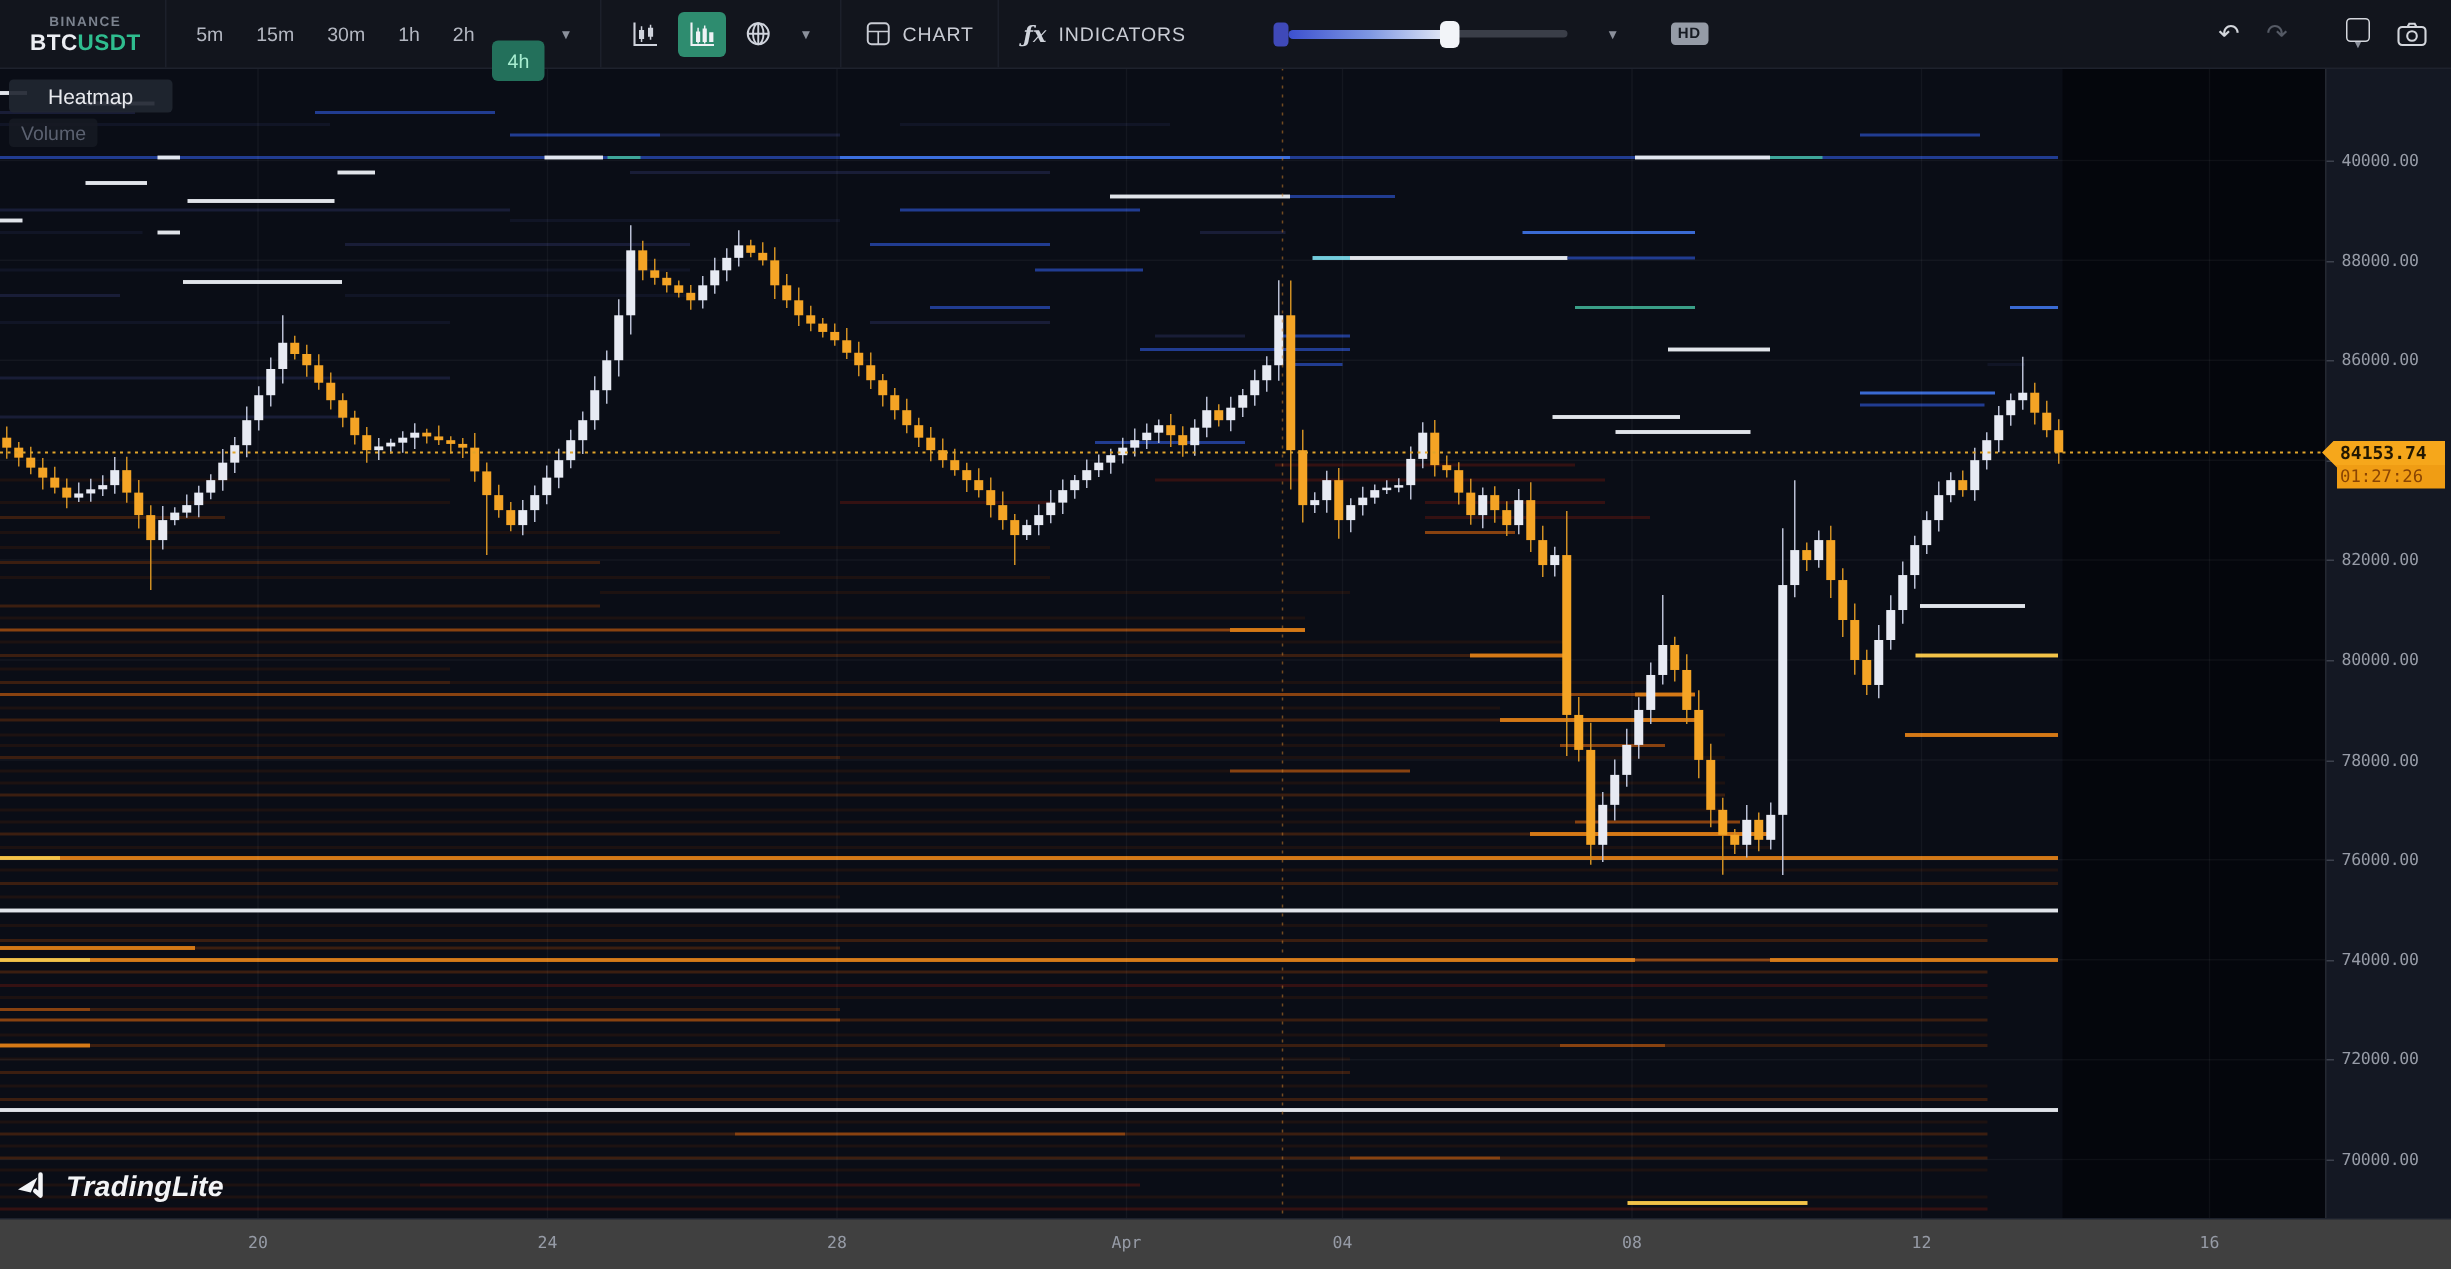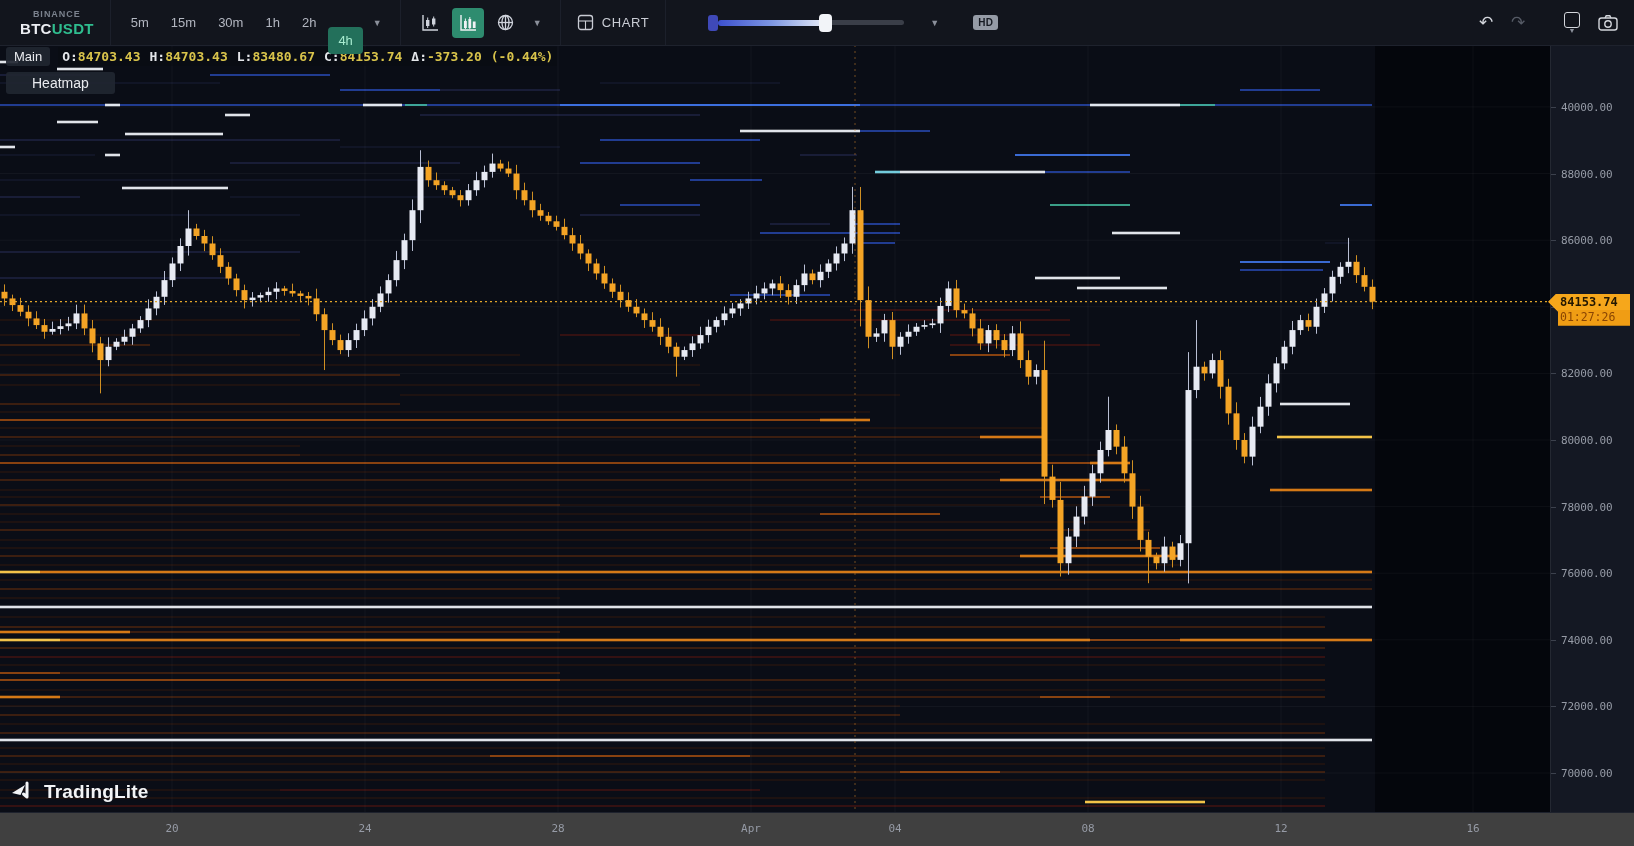--- a/index.html
+++ b/index.html
@@ -45,21 +45,21 @@
   .legend{position:absolute;left:6px;top:47px;z-index:6;}
   .legend-row{display:flex;align-items:center;margin-bottom:4px;}
   .chip{background:rgba(33,38,49,.92);padding:2px 8px;border-radius:3px;color:#e8eaee;font-size:13px;}
   .chip.dim{color:#5b6170;background:rgba(23,27,35,.82);}
   .ohlc{margin-left:8px;font-family:"DejaVu Sans Mono",monospace;font-size:13px;font-weight:bold;
         background:rgba(10,12,18,.55);padding:2px 4px;white-space:nowrap;}
   .ohlc .lab{color:#e4e6ea;}
   .ohlc .val{color:#d8c34b;margin-right:9px;}
 
   
-  .watermark{position:absolute;left:10px;top:780px;display:flex;align-items:center;gap:8px;z-index:6;}
+  .watermark{position:absolute;left:10px;top:780px;display:flex;align-items:center;gap:8px;z-index:6;font-style:italic;}
   .watermark .wm-text{color:#f3f4f6;font-size:19px;font-weight:bold;letter-spacing:.2px;}
 
   
   .paxis{position:absolute;left:1550px;top:45px;width:84px;height:767px;background:#141823;
          border-left:1px solid rgba(255,255,255,.07);z-index:3;}
   .p-label{position:absolute;left:10px;transform:translateY(-50%);font-family:"DejaVu Sans Mono",monospace;
            font-size:11px;color:#969ba6;letter-spacing:-.2px;}
   .p-dash{position:absolute;left:0;width:5px;height:1px;background:#3c414d;}
   .taxis{position:absolute;left:0;top:812px;width:1634px;height:34px;background:#404040;
          border-top:1px solid #1e222d;z-index:7;}
@@ -655,20 +655,24 @@
 
   <div class="chartbtn tb-group">
     <svg class="icon" width="17" height="17" viewBox="0 0 17 17">
       <rect x="1.5" y="1.5" width="14" height="14" rx="2.5" stroke="#c9ccd4" stroke-width="1.3" fill="none"></rect>
       <line x1="1.5" y1="7" x2="15.5" y2="7" stroke="#c9ccd4" stroke-width="1.1"></line>
       <line x1="8.5" y1="7" x2="8.5" y2="15.5" stroke="#c9ccd4" stroke-width="1.1"></line>
     </svg>
     <span class="tb-label">CHART</span>
   </div>
 
+  <div class="indbtn tb-group" style="border-right:none;">
+    <span class="fxg">ƒx</span>
+    <span class="tb-label">INDICATORS</span>
+  </div>
 
   <div class="slider-wrap">
     <span class="slider">
       <span class="sl-grad"></span>
       <span class="sl-rest"></span>
       <span class="sl-cap"></span>
       <span class="sl-handle"></span>
     </span>
     <span class="chev" style="margin-left:16px;">▼</span>
     <span class="hd-badge">HD</span>
@@ -685,26 +689,25 @@
       <svg class="icon" width="20" height="17" viewBox="0 0 20 17">
         <rect x="1" y="4" width="18" height="12" rx="2.5" stroke="#d3d6dc" stroke-width="1.4" fill="none"></rect>
         <path d="M7 4 L8.2 1.8 H11.8 L13 4" stroke="#d3d6dc" stroke-width="1.4" fill="none"></path>
         <circle cx="10" cy="10" r="3.2" stroke="#d3d6dc" stroke-width="1.4" fill="none"></circle>
       </svg>
     </span>
   </div>
 </div>
 
 <div class="legend">
-  <div class="legend-row">
-    <span class="chip">Main</span>
-    <span class="ohlc"><span class="lab">O:</span><span class="val">84703.43</span><span class="lab">H:</span><span class="val">84703.43</span><span class="lab">L:</span><span class="val">83480.67</span><span class="lab">C:</span><span class="val">84153.74</span><span class="lab">Δ:</span><span class="val">-373.20</span><span class="val" style="margin-right:0;">(-0.44%)</span></span>
-  </div>
   <div class="legend-row" style="margin-top:6px;">
     <span class="chip" style="font-size:14px;padding:3px 26px;">Heatmap</span>
+  </div>
+  <div class="legend-row">
+    <span class="chip dim">Volume</span>
   </div>
 </div>
 
 <div class="watermark">
   <svg class="icon" width="26" height="24" viewBox="0 0 26 24">
     <path d="M2 13 L15 5 L10.5 15 Z" fill="#f3f4f6"></path>
     <path d="M17 3 V17 M17 17 L13.5 14" stroke="#f3f4f6" stroke-width="3" fill="none" stroke-linecap="round"></path>
   </svg>
   <span class="wm-text">TradingLite</span>
 </div>

